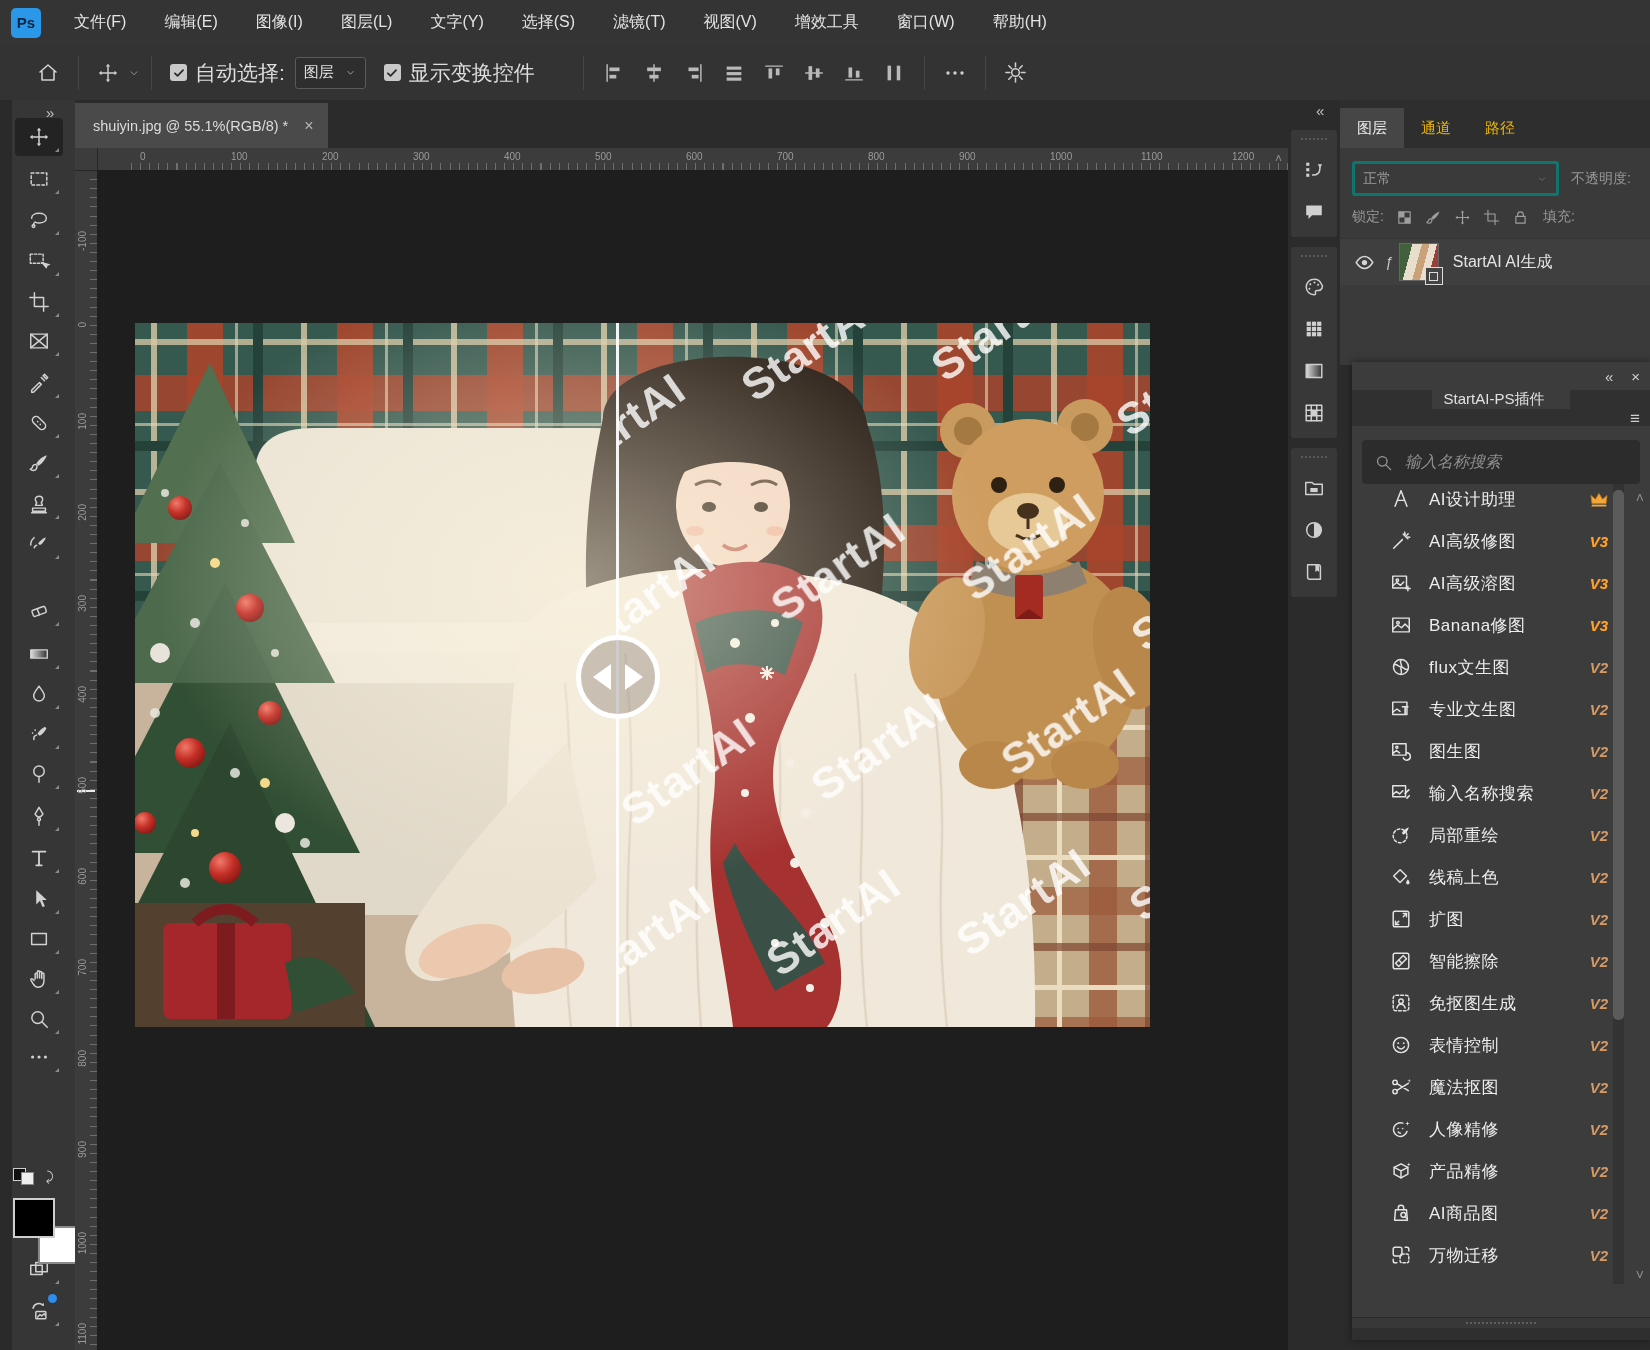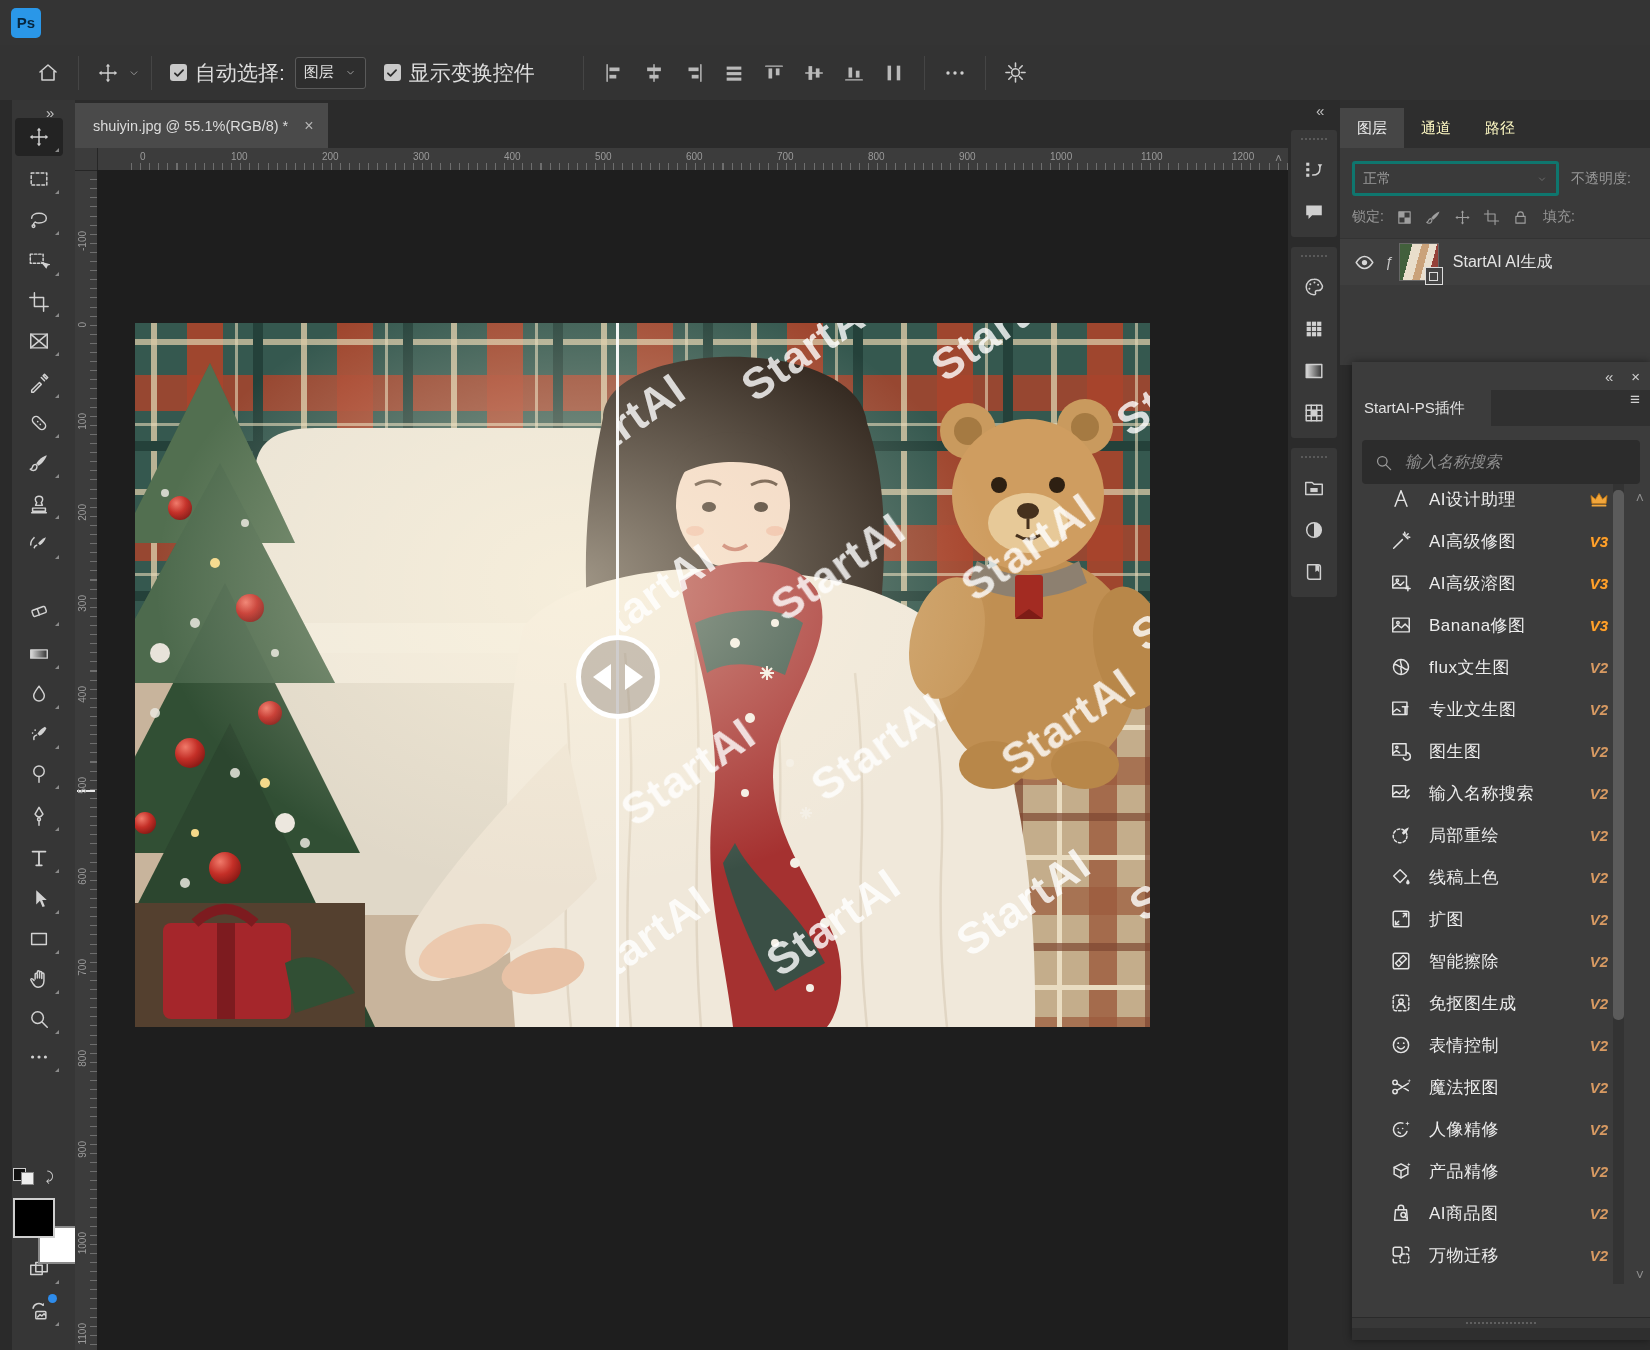--- a/index.html
+++ b/index.html
@@ -66,21 +66,21 @@
   
   #dock{left:1288px;top:100px;width:362px;height:1250px;background:#2b2b2b;}
   #strip{position:absolute;left:0;top:20px;width:52px;}
   #strip-collapse{position:absolute;left:28px;top:2px;color:#c0c0c0;font-size:15px;}
   .strip-group{background:#383838;border-radius:3px;margin:10px 3px;padding:8px 0 4px;}
   .strip-group .grip{width:26px;height:3px;margin:0 auto 6px;border-top:2px dotted #5a5a5a;}
   .strip-ic{width:46px;height:42px;display:flex;align-items:center;justify-content:center;color:#d0d0d0;}
 
   #layerspanel{position:absolute;left:52px;top:0;width:310px;height:265px;background:#3a3a3a;}
   #lp-tabs{display:flex;background:#2e2e2e;height:40px;padding-top:8px;}
-  .lp-tab{padding:0 17px;font-size:15px;color:#fef9c3;display:flex;align-items:center;}
+  .lp-tab{padding:0 17px;font-size:15px;color:#eab308;display:flex;align-items:center;}
   .lp-tab.active{background:#464646;color:#eee;}
   #lp-filter{display:flex;align-items:center;margin:12px 8px 0 12px;}
   #lp-search{flex:0 0 138px;height:30px;background:#2a2a2a;border:1px solid #1f1f1f;border-radius:3px;display:flex;align-items:center;padding:0 7px;font-size:14px;color:#ddd;}
   #lp-search .ic{color:#aaa;}
   #lp-search span{margin:0 auto 0 6px;}
   .lp-fic{color:#cfcfcf;margin-left:17px;}
   #lp-blend{display:flex;align-items:center;margin:13px 8px 0 12px;}
   #blend-dd{flex:0 0 185px;height:29px;border:3px solid #0f766e;border-radius:3px;display:flex;align-items:center;padding:0 8px;font-size:14px;color:#9a9a9a;}
   #blend-dd .ic{margin-left:auto;color:#777;}
   #opacity-label{margin-left:12px;font-size:14px;color:#979797;}
@@ -93,21 +93,21 @@
   #layer-thumb{width:38px;height:36px;border:1px solid #666;
      background:linear-gradient(105deg,#42603c 0 26%,#e9decb 26% 46%,#caa27a 46% 62%,#eadfce 62% 78%,#96423a 78%);position:relative;}
   #layer-thumb .badge{position:absolute;right:-5px;bottom:-5px;width:16px;height:16px;background:#444;border:1.5px solid #ddd;display:flex;align-items:center;justify-content:center;}
   #layer-thumb .badge::before{content:"";width:7px;height:7px;border:1.5px solid #ddd;}
   #layer-name{margin-left:14px;font-size:16px;color:#e4e4e4;}
 
   
   #plugin{position:absolute;left:64px;top:262px;width:298px;height:978px;background:#3c3c3c;box-shadow:0 0 8px rgba(0,0,0,.45);}
   #pp-head{height:28px;background:#3c3c3c;display:flex;align-items:center;justify-content:flex-end;padding-right:10px;color:#cfcfcf;}
   #pp-head .g{margin-left:18px;font-size:15px;}
-  #pp-tabbar{height:36px;background:#303030;display:flex;}
+  #pp-tabbar{height:36px;background:#303030;display:flex;align-items:center;flex-direction:column;}
   #pp-tab{height:36px;background:#3c3c3c;display:flex;align-items:center;padding:0 26px 0 12px;font-size:15px;color:#e2e2e2;}
   #pp-menu{margin-left:auto;margin-right:10px;color:#cfcfcf;font-size:17px;}
   #pp-search{margin:14px 10px 4px 10px;height:44px;background:#2c2c2c;border-radius:4px;display:flex;align-items:center;padding:0 12px;}
   #pp-search .ic{color:#9a9a9a;}
   #pp-search span{margin-left:12px;font-size:16px;font-style:italic;color:#8f8f8f;}
   #pp-list{position:absolute;left:0;top:116px;width:264px;}
   .pp-item{height:42px;display:flex;align-items:center;padding-left:38px;}
   .pp-item .ic{color:#e3e3e3;flex:0 0 22px;}
   .pp-item .lbl{margin-left:17px;font-size:17px;color:#ececec;letter-spacing:.5px;}
   .pp-item .badge{margin-left:auto;margin-right:8px;font-size:15px;font-weight:bold;font-style:italic;}
@@ -467,20 +467,33 @@
         <rect x="5" y="4" width="3.8" height="16" fill="currentColor" stroke="none"></rect>
         <rect x="15" y="4" width="3.8" height="16" fill="currentColor" stroke="none"></rect>
       </symbol>
   </defs>
 </svg>
 
 <div id="app">
 
   <header id="menubar" class="abs">
     <div id="pslogo">Ps</div>
+    <nav id="menu-items" class="row">
+        <div class="menu-item">文件(F)</div>
+        <div class="menu-item">编辑(E)</div>
+        <div class="menu-item">图像(I)</div>
+        <div class="menu-item">图层(L)</div>
+        <div class="menu-item">文字(Y)</div>
+        <div class="menu-item">选择(S)</div>
+        <div class="menu-item">滤镜(T)</div>
+        <div class="menu-item">视图(V)</div>
+        <div class="menu-item">增效工具</div>
+        <div class="menu-item">窗口(W)</div>
+        <div class="menu-item">帮助(H)</div>
+      </nav>
   </header>
 
   <div id="optionsbar" class="abs">
     <svg class="ic opt-ic" width="24" height="24" style="margin-left:36px">
         <use href="#i-home"></use>
       </svg>
     <div class="vsep"></div>
     <svg class="ic opt-ic" width="22" height="22">
         <use href="#i-move"></use>
       </svg>

